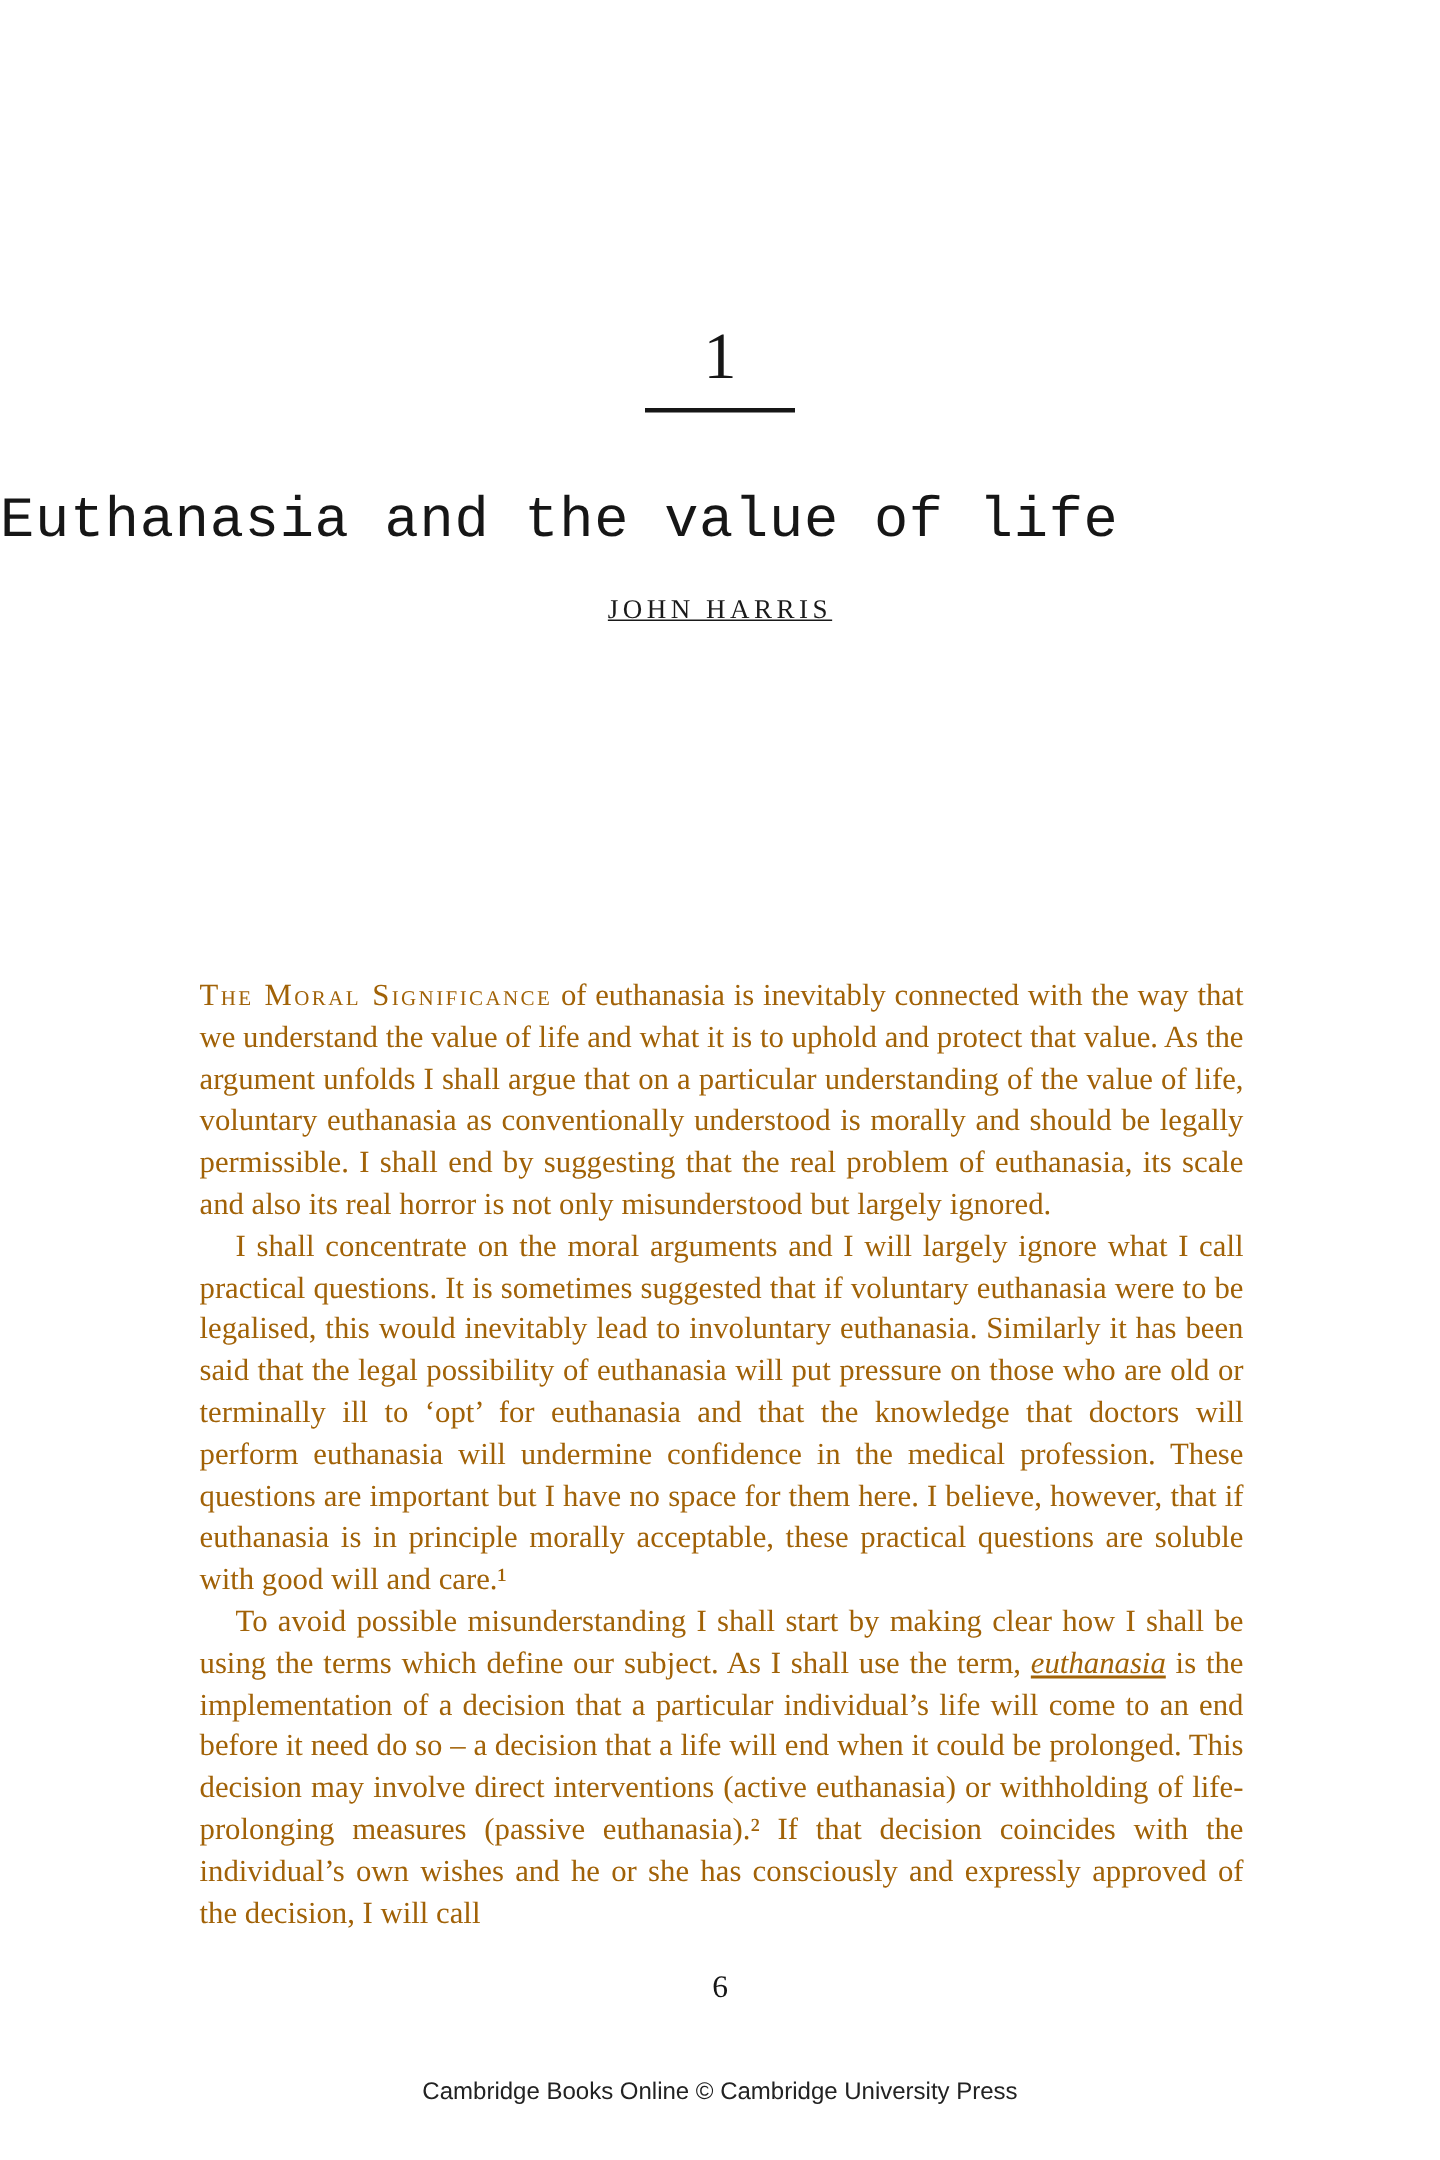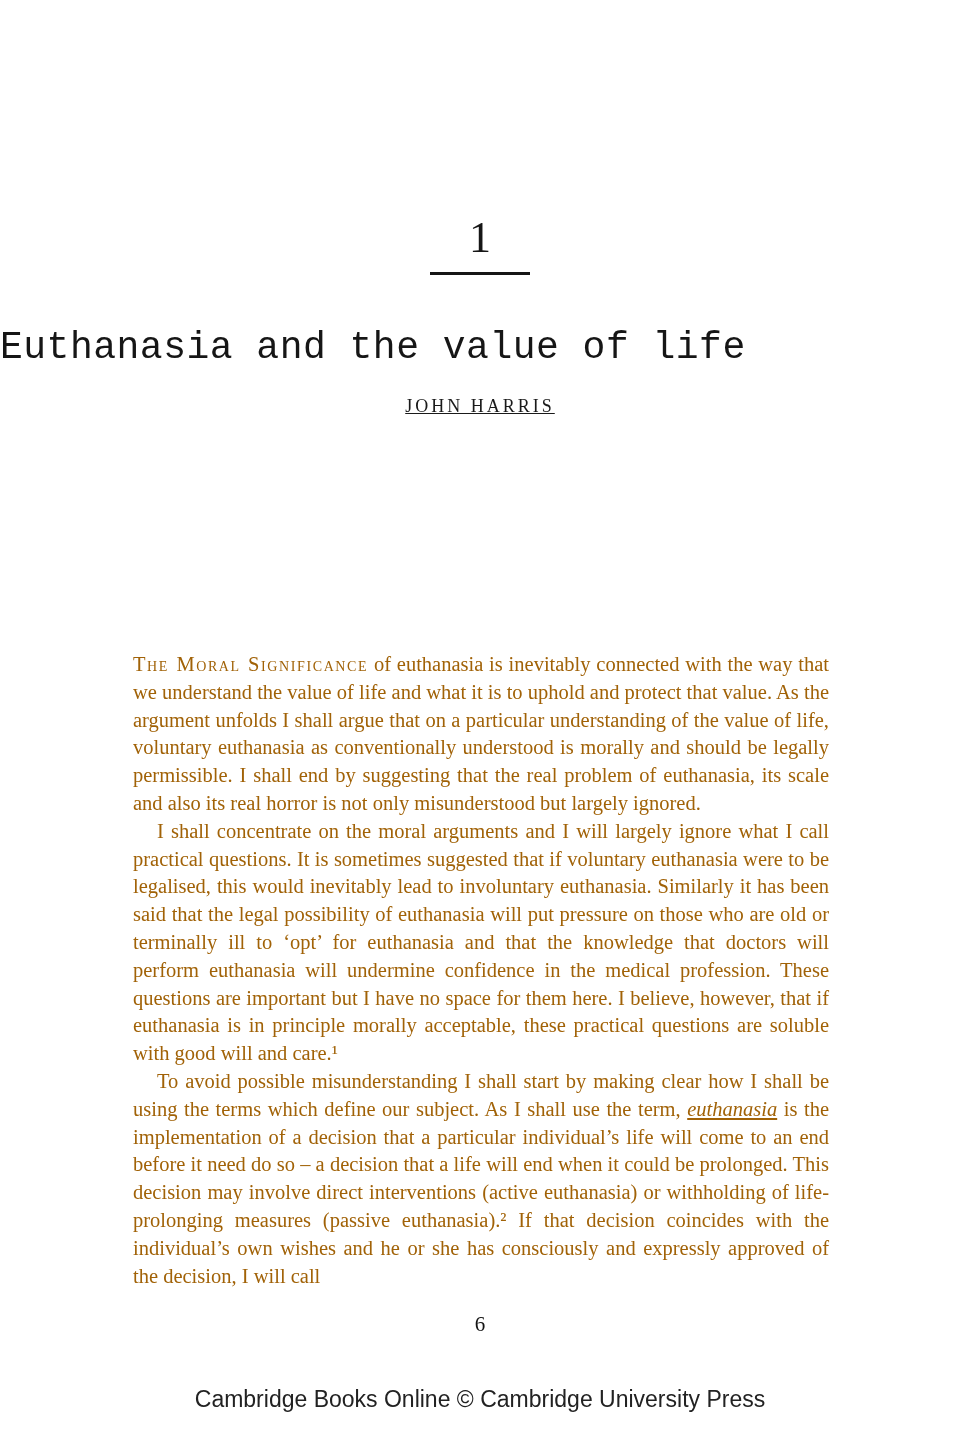--- a/index.html
+++ b/index.html
@@ -87,21 +87,21 @@
     font-size: 21px;
     color: #151515;
   }
   .footer {
     position: absolute;
     top: 1386px;
     left: 0;
     width: 100%;
     text-align: center;
     font-family: "Liberation Sans", sans-serif;
-    font-size: 23px;
+    font-size: 16px;
     color: #222222;
   }
 </style>
 </head>
 <body>
 
 <div class="page">
 
   <div class="chapter-number">1</div>
 

